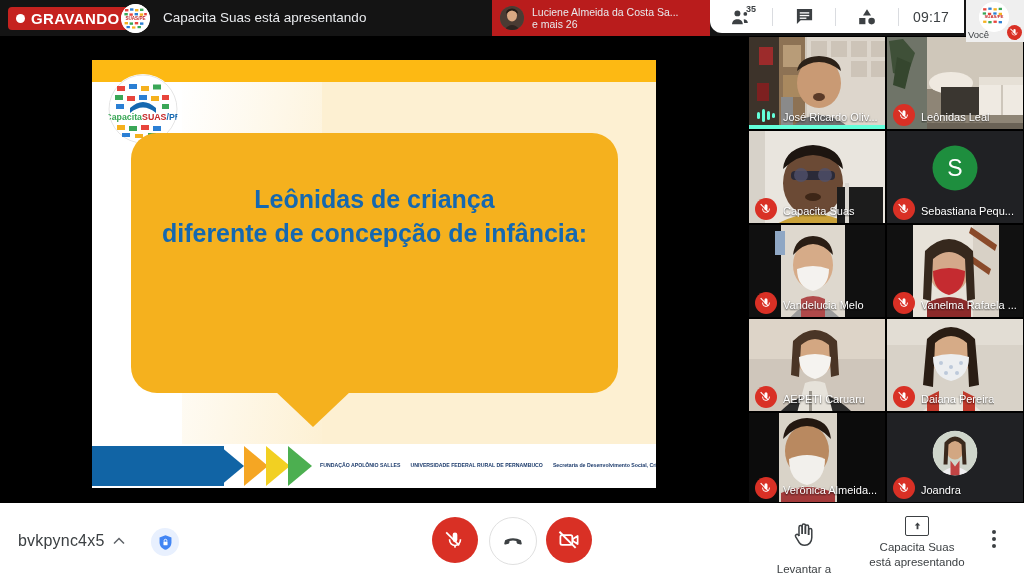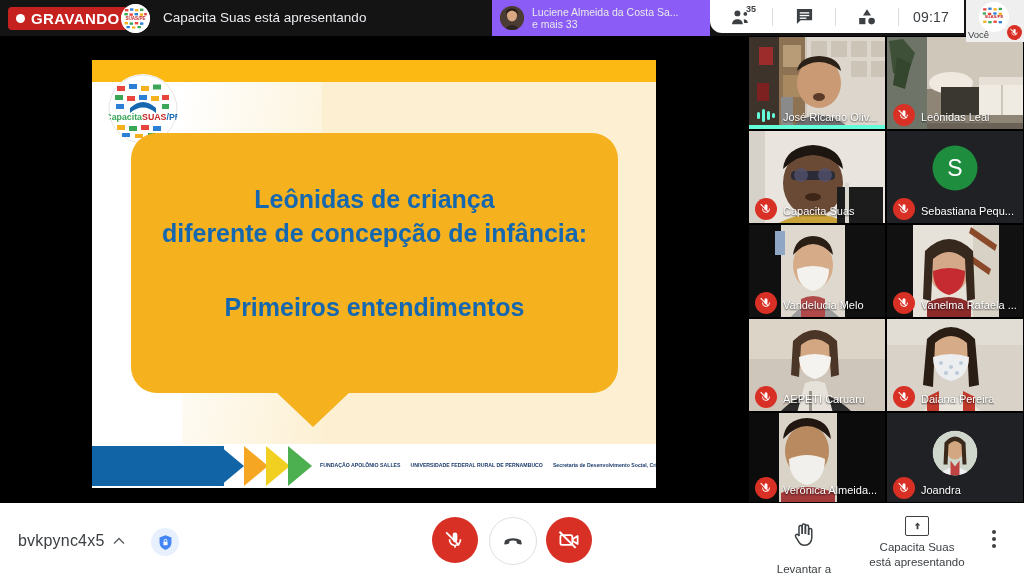--- a/index.html
+++ b/index.html
@@ -10,21 +10,21 @@
   .topbar{position:absolute;left:0;top:0;width:1024px;height:36px;background:#141414;z-index:30;}
   .rec-pill{position:absolute;left:8px;top:7px;height:23px;display:flex;align-items:center;
     background:#c5221f;border-radius:4px;padding:0 10px 0 8px;gap:6px;}
   .rec-dot{width:9px;height:9px;border-radius:50%;background:#fff;}
   .rec-label{color:#fff;font-size:15px;font-weight:700;letter-spacing:.4px;}
   .present-logo{position:absolute;left:121px;top:4px;width:29px;height:29px;border-radius:50%;
     background:#fff;overflow:hidden;}
   .present-text{position:absolute;left:163px;top:10px;color:#e8eaed;font-size:13.5px;}
 
   
-  .speaker-chip{position:absolute;left:492px;top:0px;width:218px;height:36px;background:#8b5cf6;
+  .speaker-chip{position:absolute;left:492px;top:0px;width:218px;height:36px;background:#b91c1c;
     display:flex;align-items:center;}
   .speaker-av{width:24px;height:24px;border-radius:50%;margin-left:8px;overflow:hidden;
     background:#6b4f43;position:relative;flex:none;}
   .speaker-names{margin-left:8px;line-height:1.18;overflow:hidden;}
   .speaker-n1{color:#e8eaed;font-size:10.5px;white-space:nowrap;}
   .speaker-n2{color:#e8eaed;font-size:10.5px;white-space:nowrap;}
 
   
   .hpanel{position:absolute;left:710px;top:0;width:254px;height:33px;background:#fff;
     border-bottom-left-radius:12px;display:flex;align-items:center;}
@@ -156,21 +156,21 @@
       <div class="speaker-av">
         <svg width="24" height="24" viewBox="0 0 24 24">
           <rect width="24" height="24" fill="#4a3b33"></rect>
           <ellipse cx="12" cy="9.5" rx="5" ry="6" fill="#d9a882"></ellipse>
           <path d="M4 24 Q12 14 20 24 Z" fill="#2e2420"></path>
           <path d="M6 8 Q12 1 18 8 Q18 3 12 2.5 Q6 3 6 8Z" fill="#241b16"></path>
         </svg>
       </div>
       <div class="speaker-names">
         <div class="speaker-n1">Luciene Almeida da Costa Sa...</div>
-        <div class="speaker-n2">e mais 33</div>
+        <div class="speaker-n2">e mais 26</div>
       </div>
     </div>
 
     <div class="hpanel">
       <div class="hp-item hp-people">
         <svg width="22" height="18" viewBox="0 0 24 20" fill="#3c4043">
           <circle cx="8" cy="6" r="3.3"></circle>
             <path d="M2 18c0-3.4 2.7-5.6 6-5.6s6 2.2 6 5.6z"></path>
           <circle cx="16.8" cy="6.6" r="2.1"></circle>
             <path d="M15 12.6c2.6 0 4.6 1.7 4.6 4.2h-4.1"></path>
@@ -262,21 +262,20 @@
             <tspan fill="#3aa757">Capacita</tspan><tspan fill="#c62828">SUAS</tspan><tspan fill="#1568b0">/PE</tspan>
           </text>
         </svg>
       </div>
 
       <div class="callout">
         <div class="callout-txt">
           <div>Leônidas de criança</div>
           <div>diferente de concepção de infância:</div>
         </div>
-        <div class="callout-sub">Primeiros entendimentos</div>
       </div>
       <div class="callout-tail"></div>
 
       <div class="slide-footer">
         <div class="sf-blue"></div>
         <div class="sf-arrow sf-a1"></div>
         <div class="sf-arrow sf-a2"></div>
         <div class="sf-arrow sf-a3"></div>
         <div class="sf-arrow sf-a4"></div>
         <div class="sf-logos">

